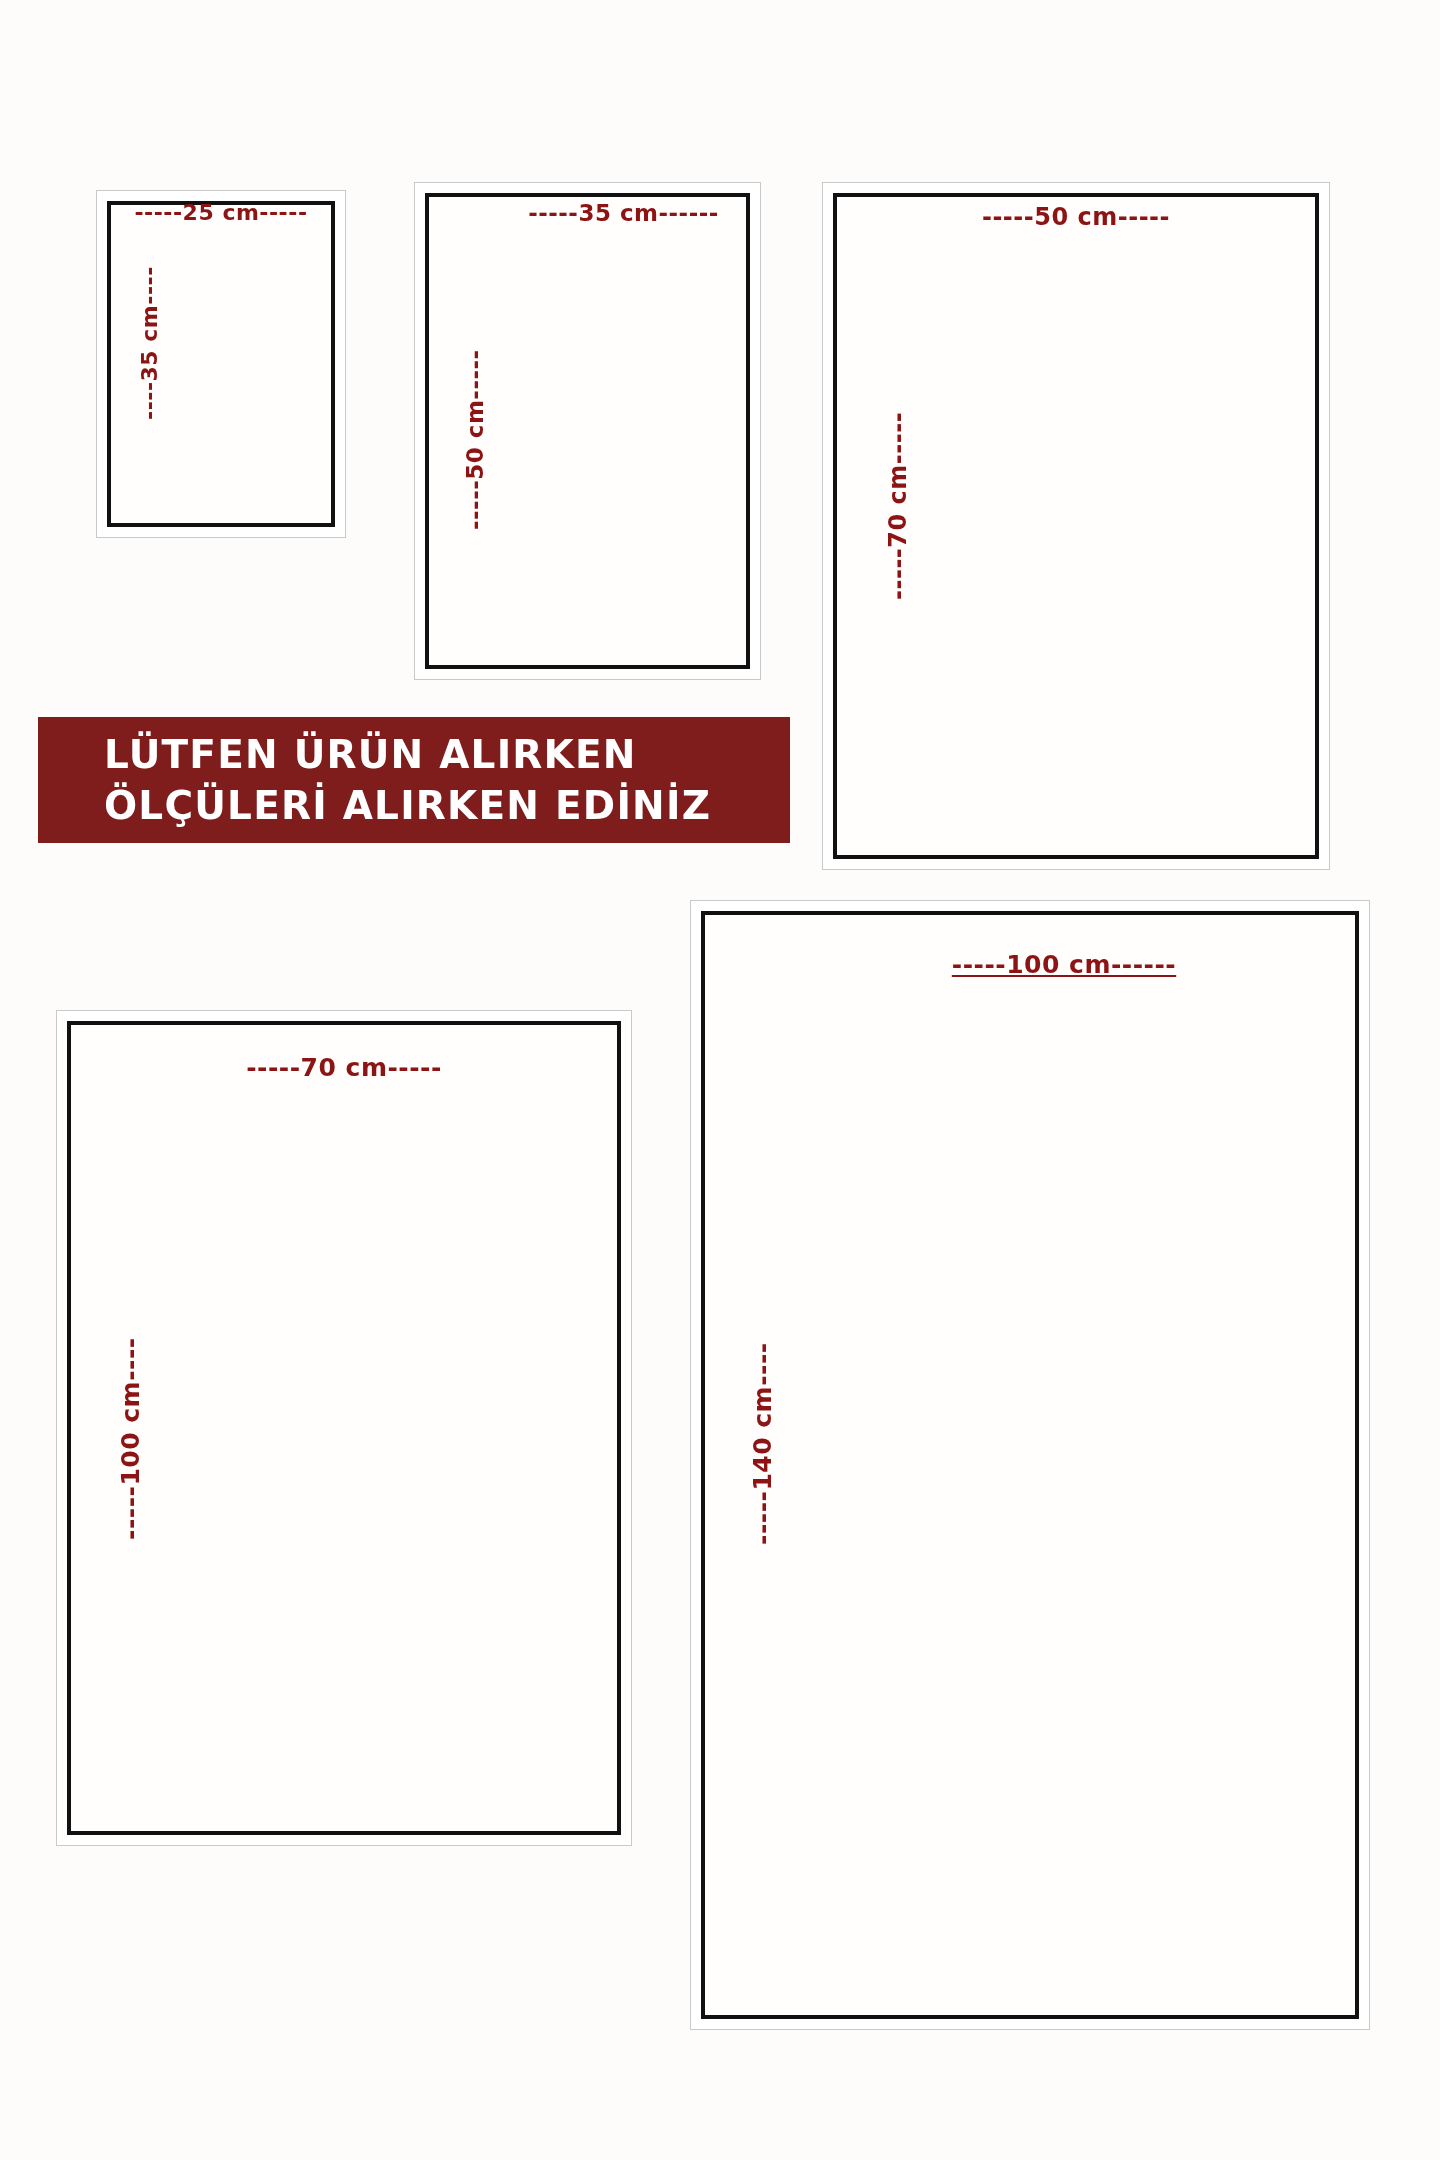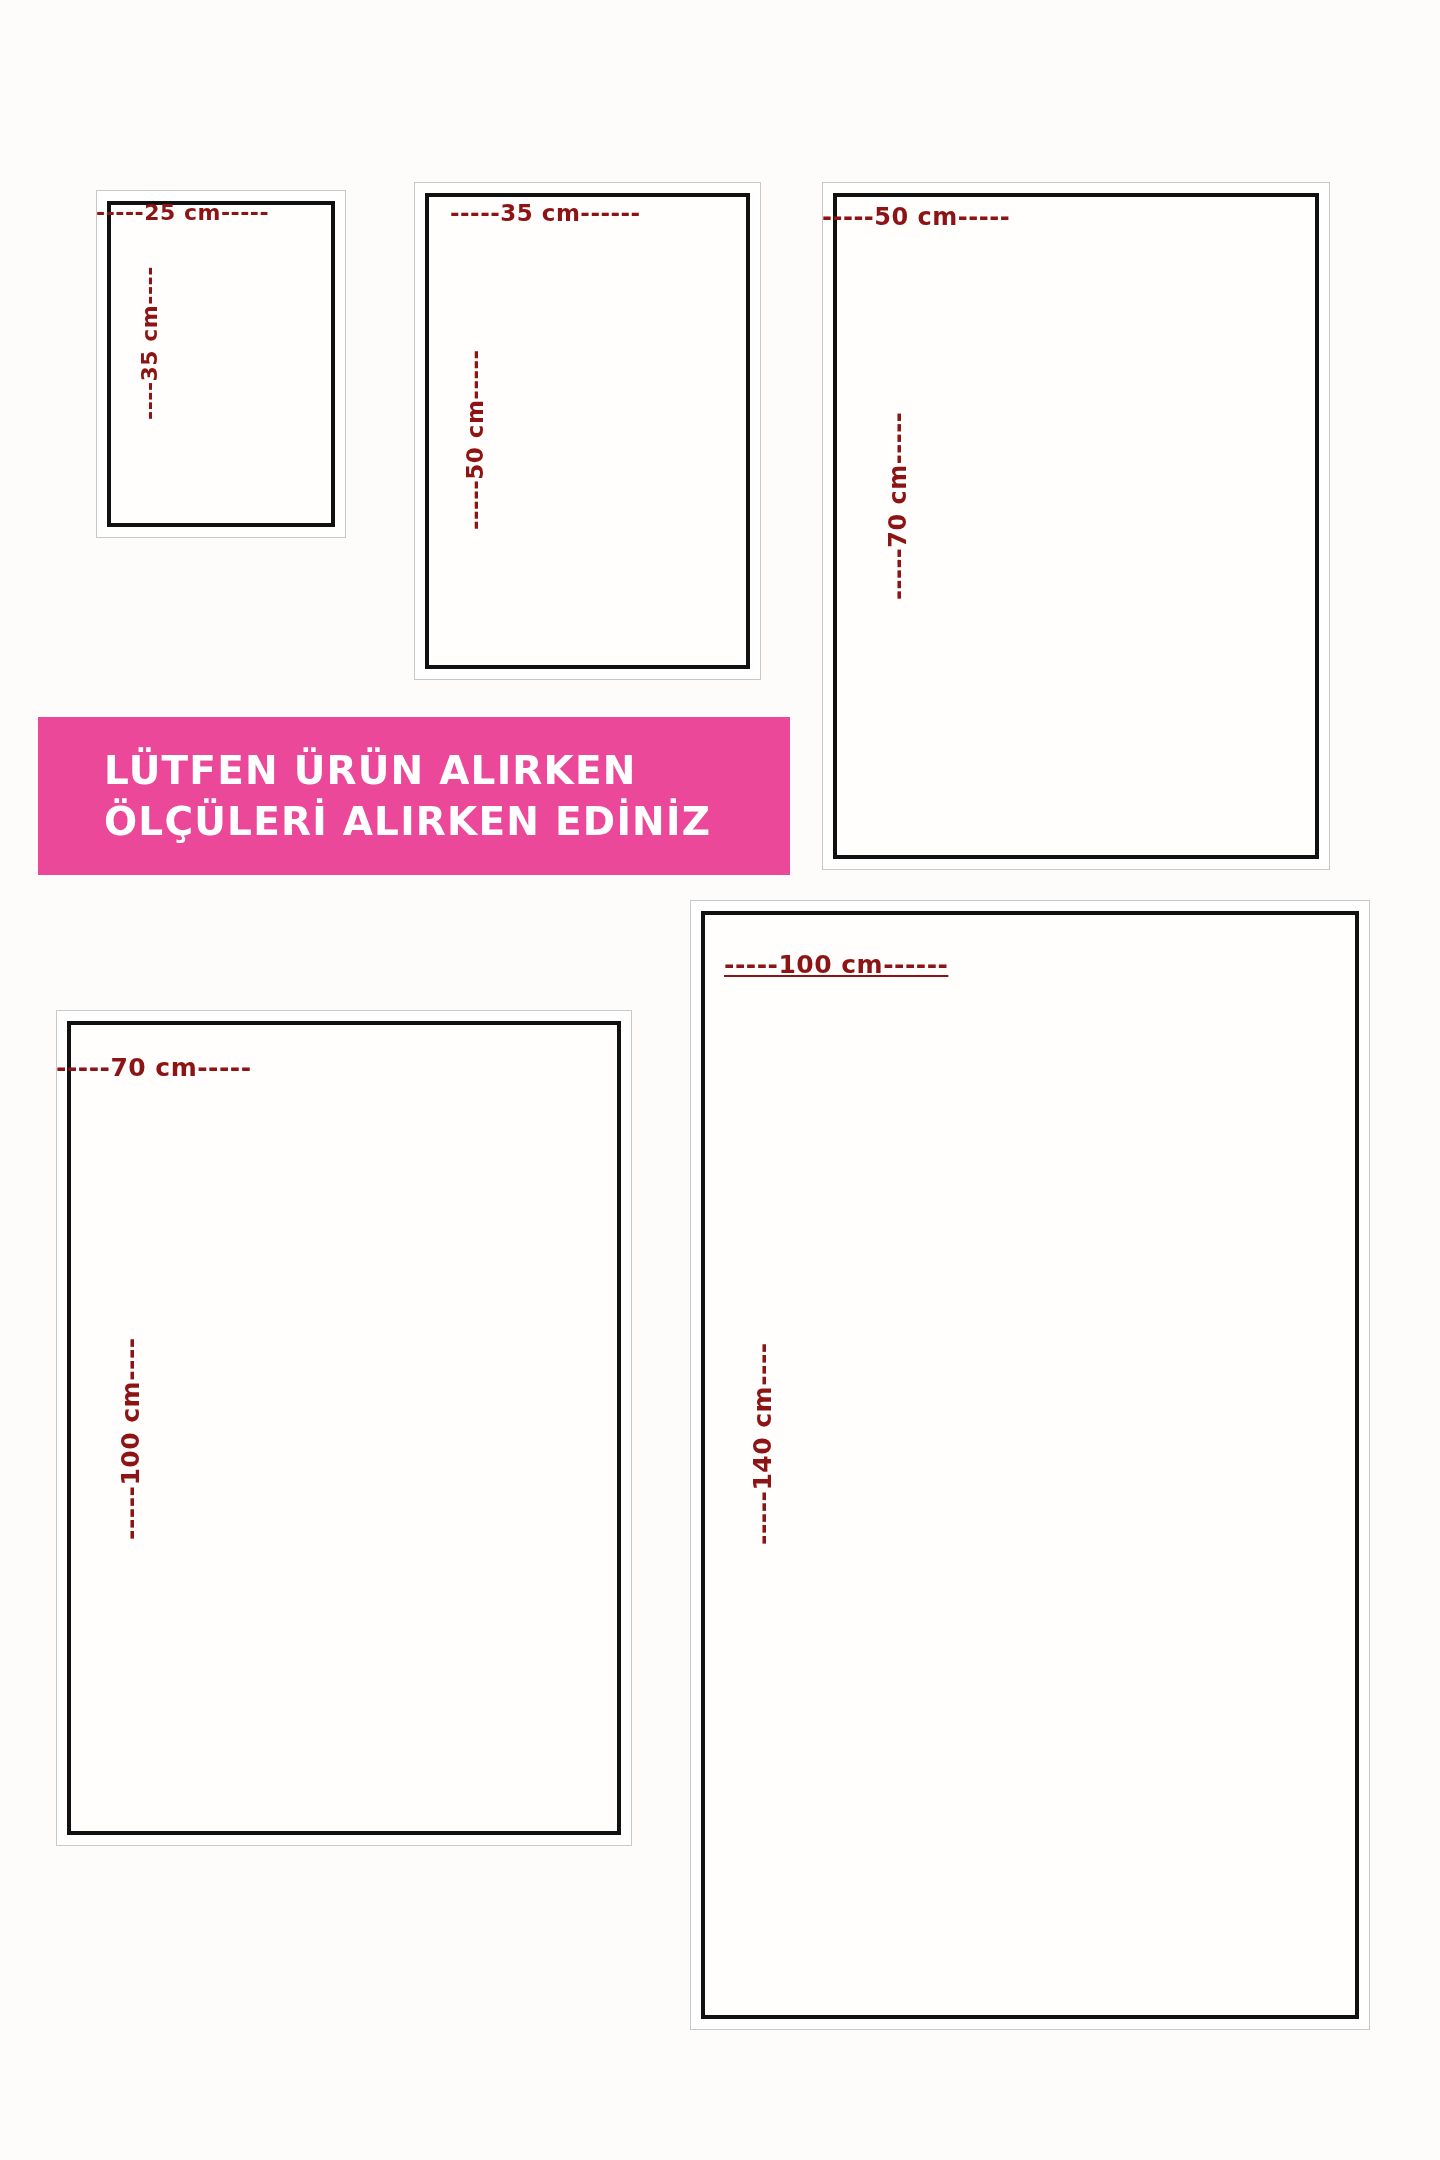--- a/index.html
+++ b/index.html
@@ -46,35 +46,35 @@
   .dim {
     position: absolute;
     color: #8c1414;
     font-weight: bold;
     letter-spacing: 0.5px;
     white-space: nowrap;
     font-family: "DejaVu Sans", sans-serif;
   }
   .dim-h {
     
-    text-align: left;
+    text-align: center;
   }
   .dim-v {
     transform: rotate(-90deg);
     transform-origin: left top;
   }
 
   
   #warning-banner {
     position: absolute;
     left: 38px;
     top: 717px;
     width: 752px;
-    height: 158px;
-    background: #ec4899;
+    height: 126px;
+    background: #7f1d1d;
     display: flex;
     flex-direction: column;
     justify-content: center;
     padding-left: 66px;
     box-sizing: border-box;
   }
   #warning-banner .line {
     color: #ffffff;
     font-size: 39px;
     font-weight: bold;

